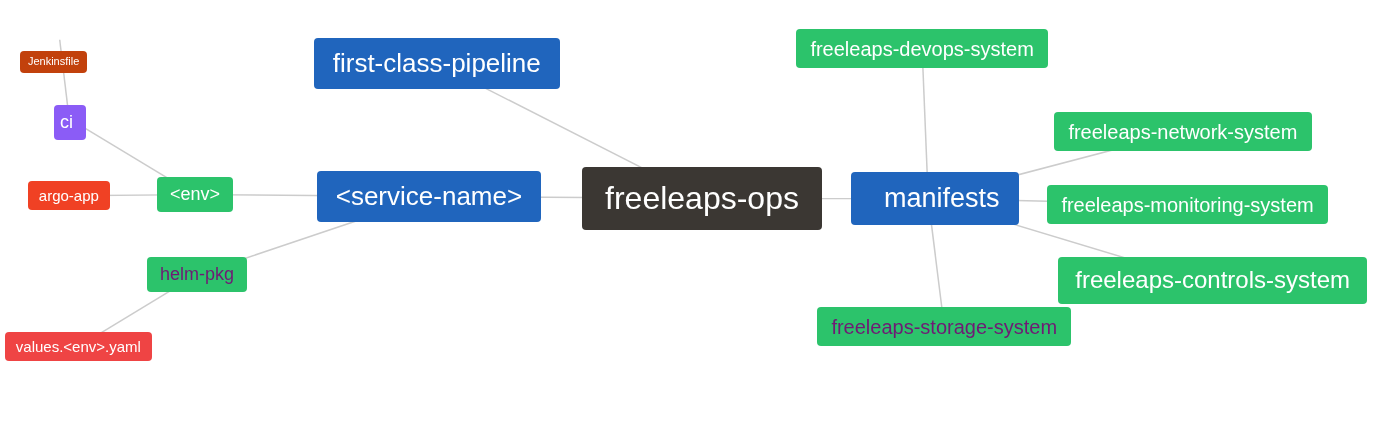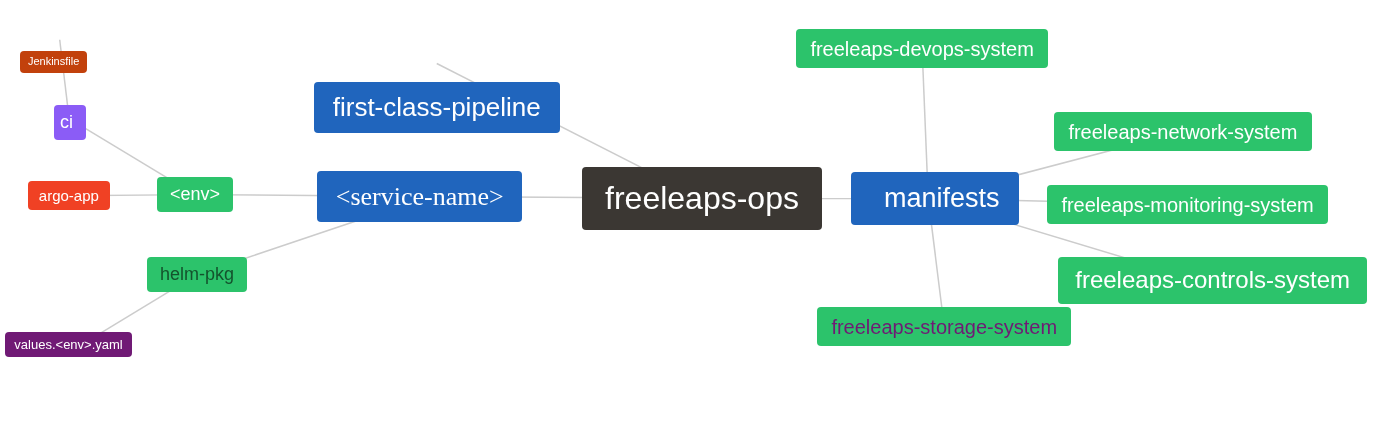--- a/index.html
+++ b/index.html
@@ -48,27 +48,27 @@
       <line x1="69.140625" y1="118.7109375" x2="59.7109375" y2="39.734375" stroke="#cccccc" stroke-width="1.5"></line>
       <line x1="196.96875" y1="274.625" x2="78.3359375" y2="346.6875" stroke="#cccccc" stroke-width="1.5"></line>
       <line x1="928.2109375" y1="198.4453125" x2="922.109375" y2="48.59375" stroke="#cccccc" stroke-width="1.5"></line>
       <line x1="928.2109375" y1="198.4453125" x2="1182.875" y2="131.59375" stroke="#cccccc" stroke-width="1.5"></line>
       <line x1="928.2109375" y1="198.4453125" x2="1187.5546875" y2="204.59375" stroke="#cccccc" stroke-width="1.5"></line>
       <line x1="928.2109375" y1="198.4453125" x2="1186.875" y2="276.59375" stroke="#cccccc" stroke-width="1.5"></line>
       <line x1="928.2109375" y1="198.4453125" x2="944.21875" y2="326.59375" stroke="#cccccc" stroke-width="1.5"></line>
     </svg>
 
 <div class="node" style="left: 582px; top: 167px; font-size: 32px; background: rgb(59, 55, 51); color: rgb(255, 255, 255); text-align: center;">freeleaps-ops</div>
-    <div class="node" style="left: 314px; top: 38px; font-size: 26px; background: rgb(32, 101, 189); color: rgb(255, 255, 255); margin-top: 44px;">first-class-pipeline</div>
-    <div class="node" style="left: 317px; top: 171px; font-size: 26px; background: rgb(32, 101, 189); color: rgb(255, 255, 255); font-family: Liberation Serif, serif;">&lt;service-name&gt;</div>
+    <div class="node" style="left: 314px; top: 38px; font-size: 26px; background: rgb(32, 101, 189); color: rgb(255, 255, 255);">first-class-pipeline</div>
+    <div class="node" style="left: 317px; top: 171px; font-size: 26px; background: rgb(32, 101, 189); color: rgb(255, 255, 255);">&lt;service-name&gt;</div>
     <div class="node" style="left: 851px; top: 172px; font-size: 27px; background: rgb(32, 101, 189); color: rgb(255, 255, 255); padding-left: 33px;">manifests</div>
     <div class="node" style="left: 157px; top: 177px; font-size: 18px; background: rgb(44, 195, 107); color: rgb(255, 255, 255);">&lt;env&gt;</div>
-    <div class="node" style="left: 147px; top: 257px; font-size: 18px; background: rgb(44, 195, 107); color: #14532d;">helm-pkg</div>
+    <div class="node" style="left: 147px; top: 257px; font-size: 18px; background: rgb(44, 195, 107); color: #701a75;">helm-pkg</div>
     <div class="node" style="left: 54px; top: 105px; font-size: 18px; background: #8b5cf6; color: rgb(255, 255, 255); padding-left: 6px;">ci</div>
     <div class="node" style="left: 28px; top: 181px; font-size: 15px; background: rgb(240, 65, 36); color: rgb(255, 255, 255);">argo-app</div>
-    <div class="node" style="left: 5px; top: 332px; font-size: 13px; background: #701a75; color: rgb(255, 255, 255);">values.&lt;env&gt;.yaml</div>
+    <div class="node" style="left: 5px; top: 332px; font-size: 15px; background: #ef4444; color: rgb(255, 255, 255);">values.&lt;env&gt;.yaml</div>
     <div class="node" style="left: 20px; top: 27px; font-size: 11px; background: #c2410c; color: rgb(255, 255, 255); margin-top: 24px;">Jenkinsfile</div>
     <div class="node" style="left: 796px; top: 29px; font-size: 20px; background: rgb(44, 195, 107); color: rgb(255, 255, 255);">freeleaps-devops-system</div>
     <div class="node" style="left: 1054px; top: 112px; font-size: 20px; background: rgb(44, 195, 107); color: rgb(255, 255, 255);">freeleaps-network-system</div>
     <div class="node" style="left: 1047px; top: 185px; font-size: 20px; background: rgb(44, 195, 107); color: rgb(255, 255, 255);">freeleaps-monitoring-system</div>
     <div class="node" style="left: 1058px; top: 257px; font-size: 24px; background: rgb(44, 195, 107); color: rgb(255, 255, 255);">freeleaps-controls-system</div>
     <div class="node" style="left: 817px; top: 307px; font-size: 20px; background: rgb(44, 195, 107); color: #701a75;">freeleaps-storage-system</div>
   </div>
 
 </body></html>

